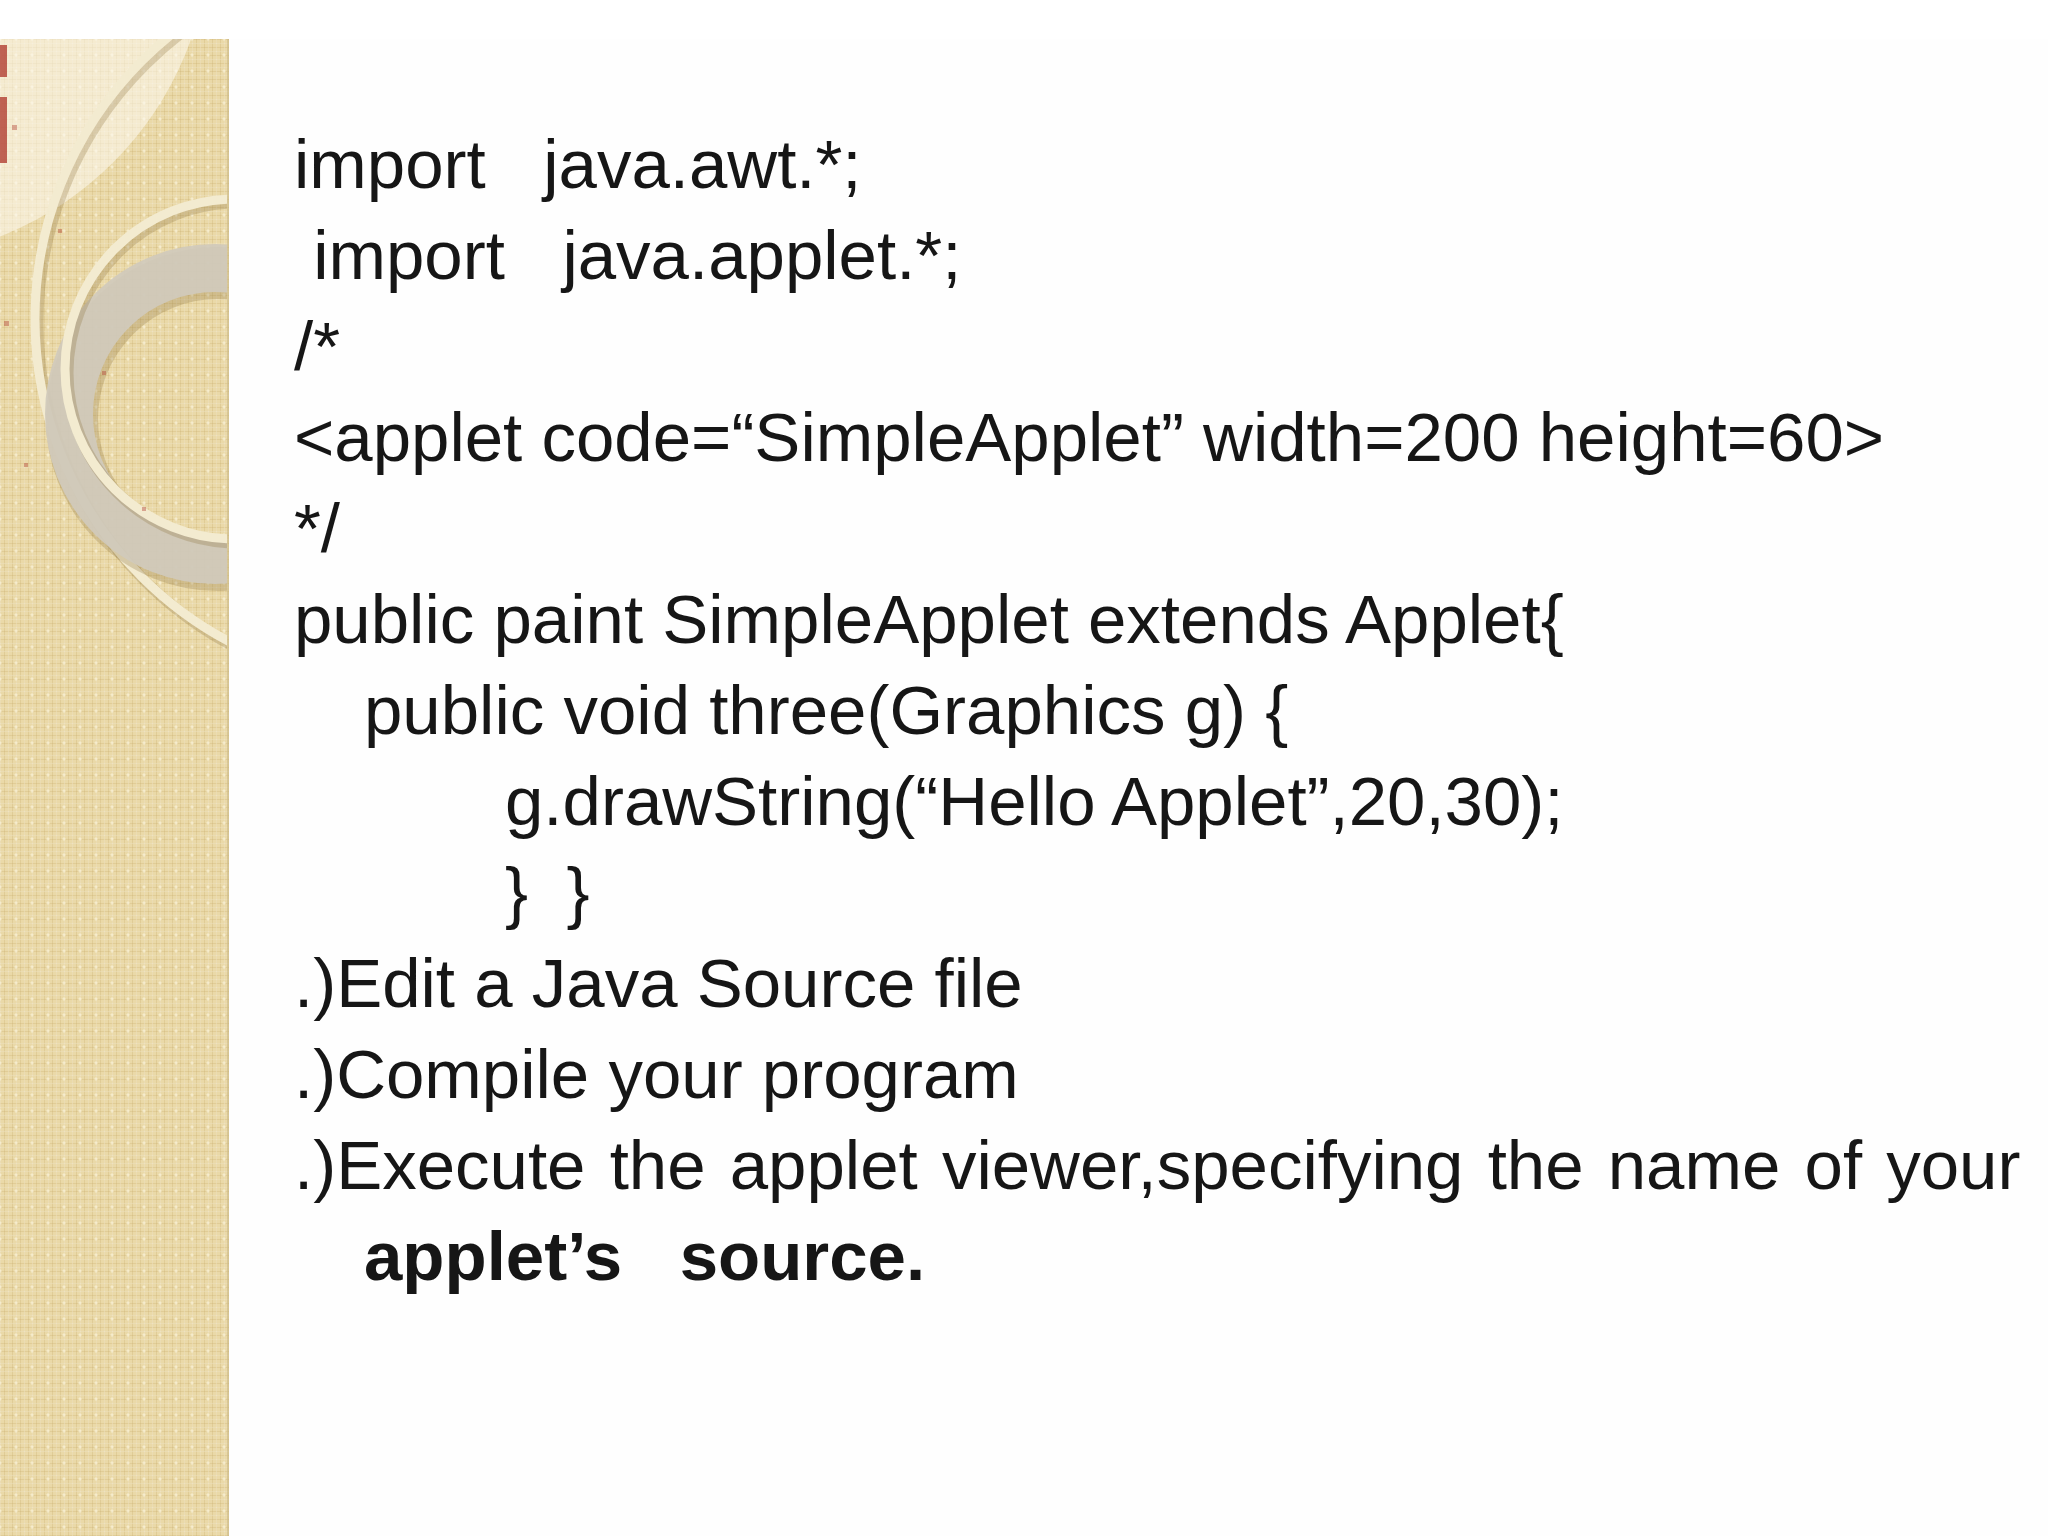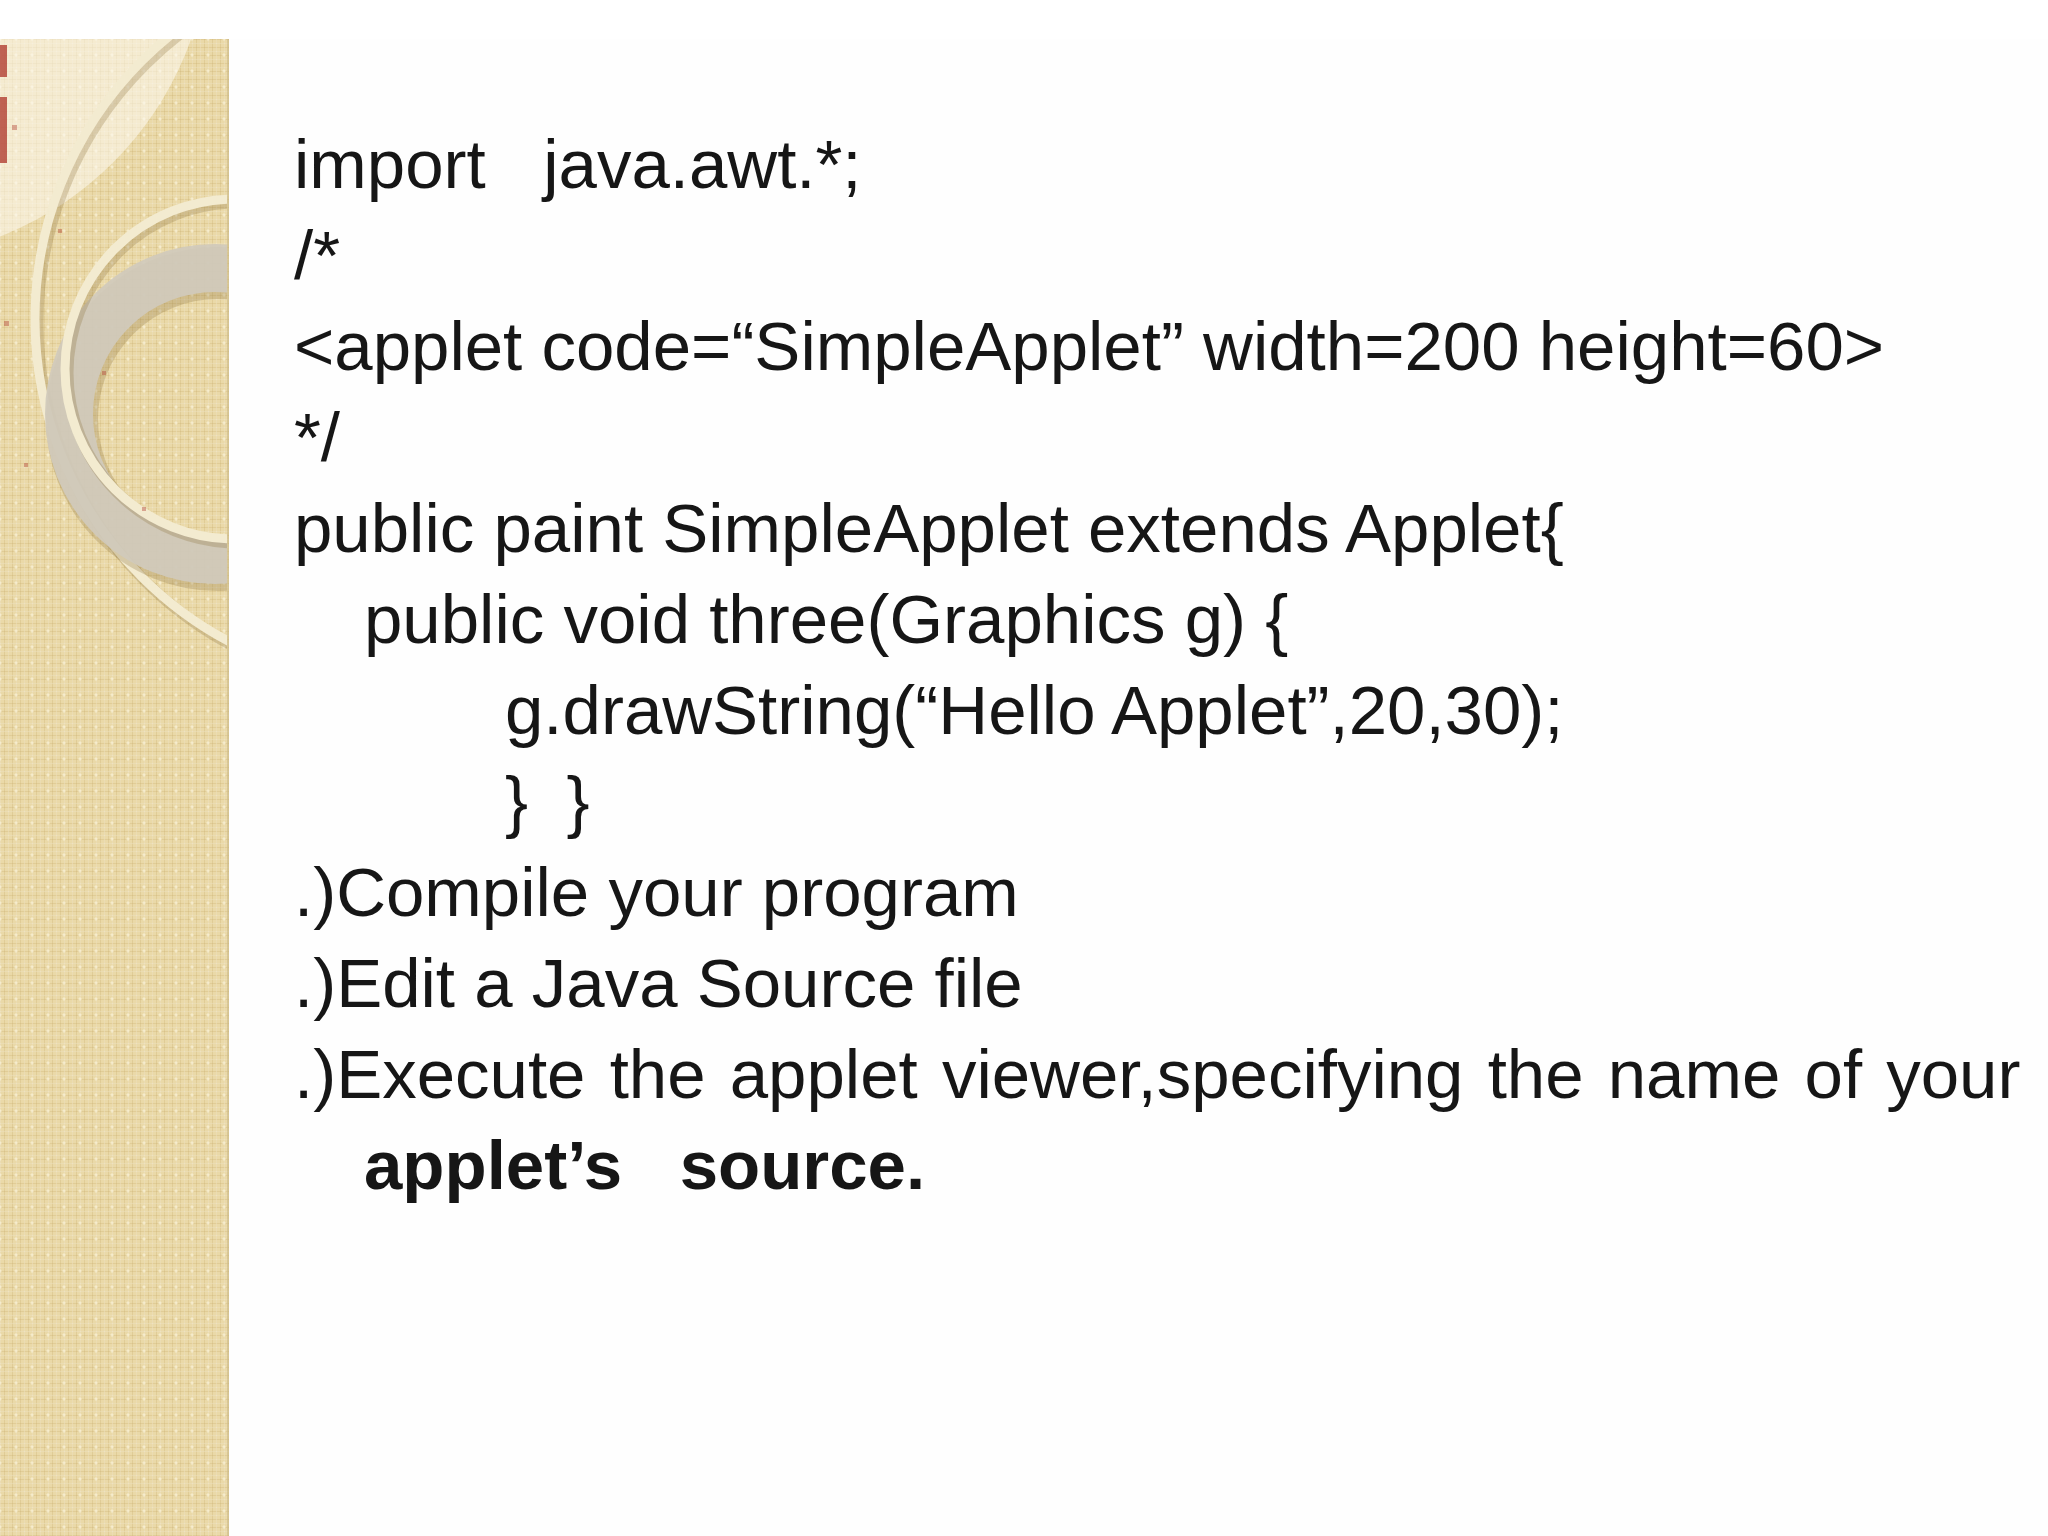--- a/index.html
+++ b/index.html
@@ -77,26 +77,27 @@
     <div class="dot d1"></div>
     <div class="dot d2"></div>
     <div class="dot d3"></div>
     <div class="dot d4"></div>
     <div class="dot d5"></div>
     <div class="dot d6"></div>
   </div>
 
   <div class="code">
     <div class="ln">import   java.awt.*;</div>
+    <div class="ln"> import   java.applet.*;</div>
     <div class="ln">/*</div>
     <div class="ln">&lt;applet code=“SimpleApplet” width=200 height=60&gt;</div>
     <div class="ln">*/</div>
     <div class="ln">public paint SimpleApplet extends Applet{</div>
     <div class="ln ind1">public void three(Graphics g) {</div>
     <div class="ln ind2">g.drawString(“Hello Applet”,20,30);</div>
     <div class="ln ind2">}  }</div>
+    <div class="ln">.)Edit a Java Source file</div>
     <div class="ln">.)Compile your program</div>
-    <div class="ln">.)Edit a Java Source file</div>
     <div class="ln just">.)Execute the applet viewer,specifying the name of your</div>
     <div class="ln inds">applet’s   source.</div>
   </div>
 
 </div>
 
 </body></html>

